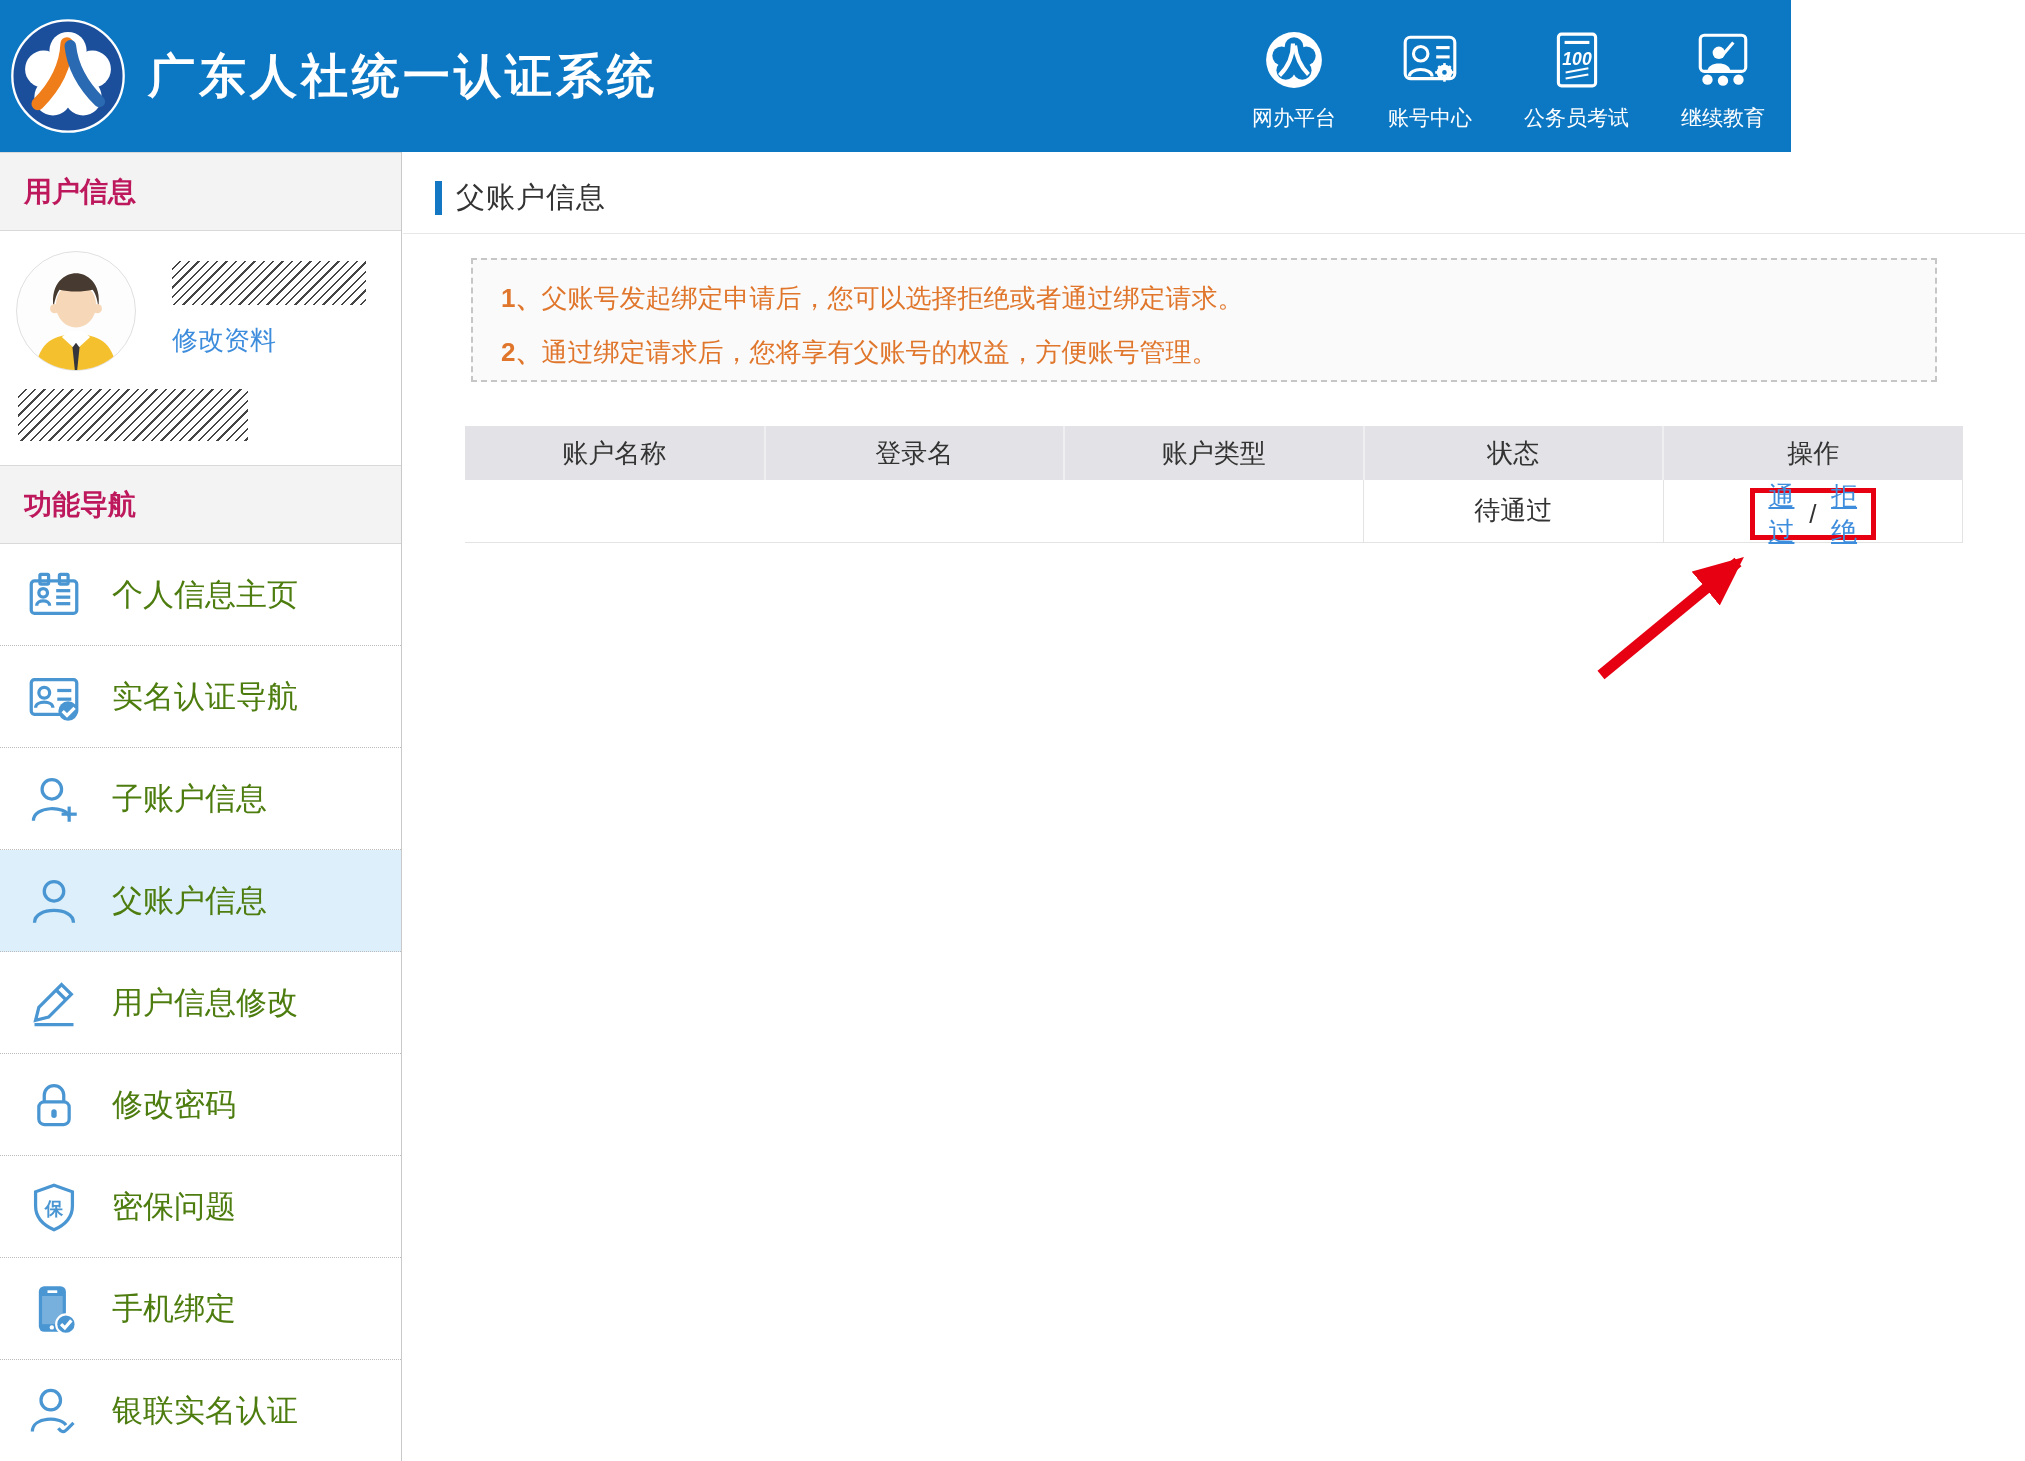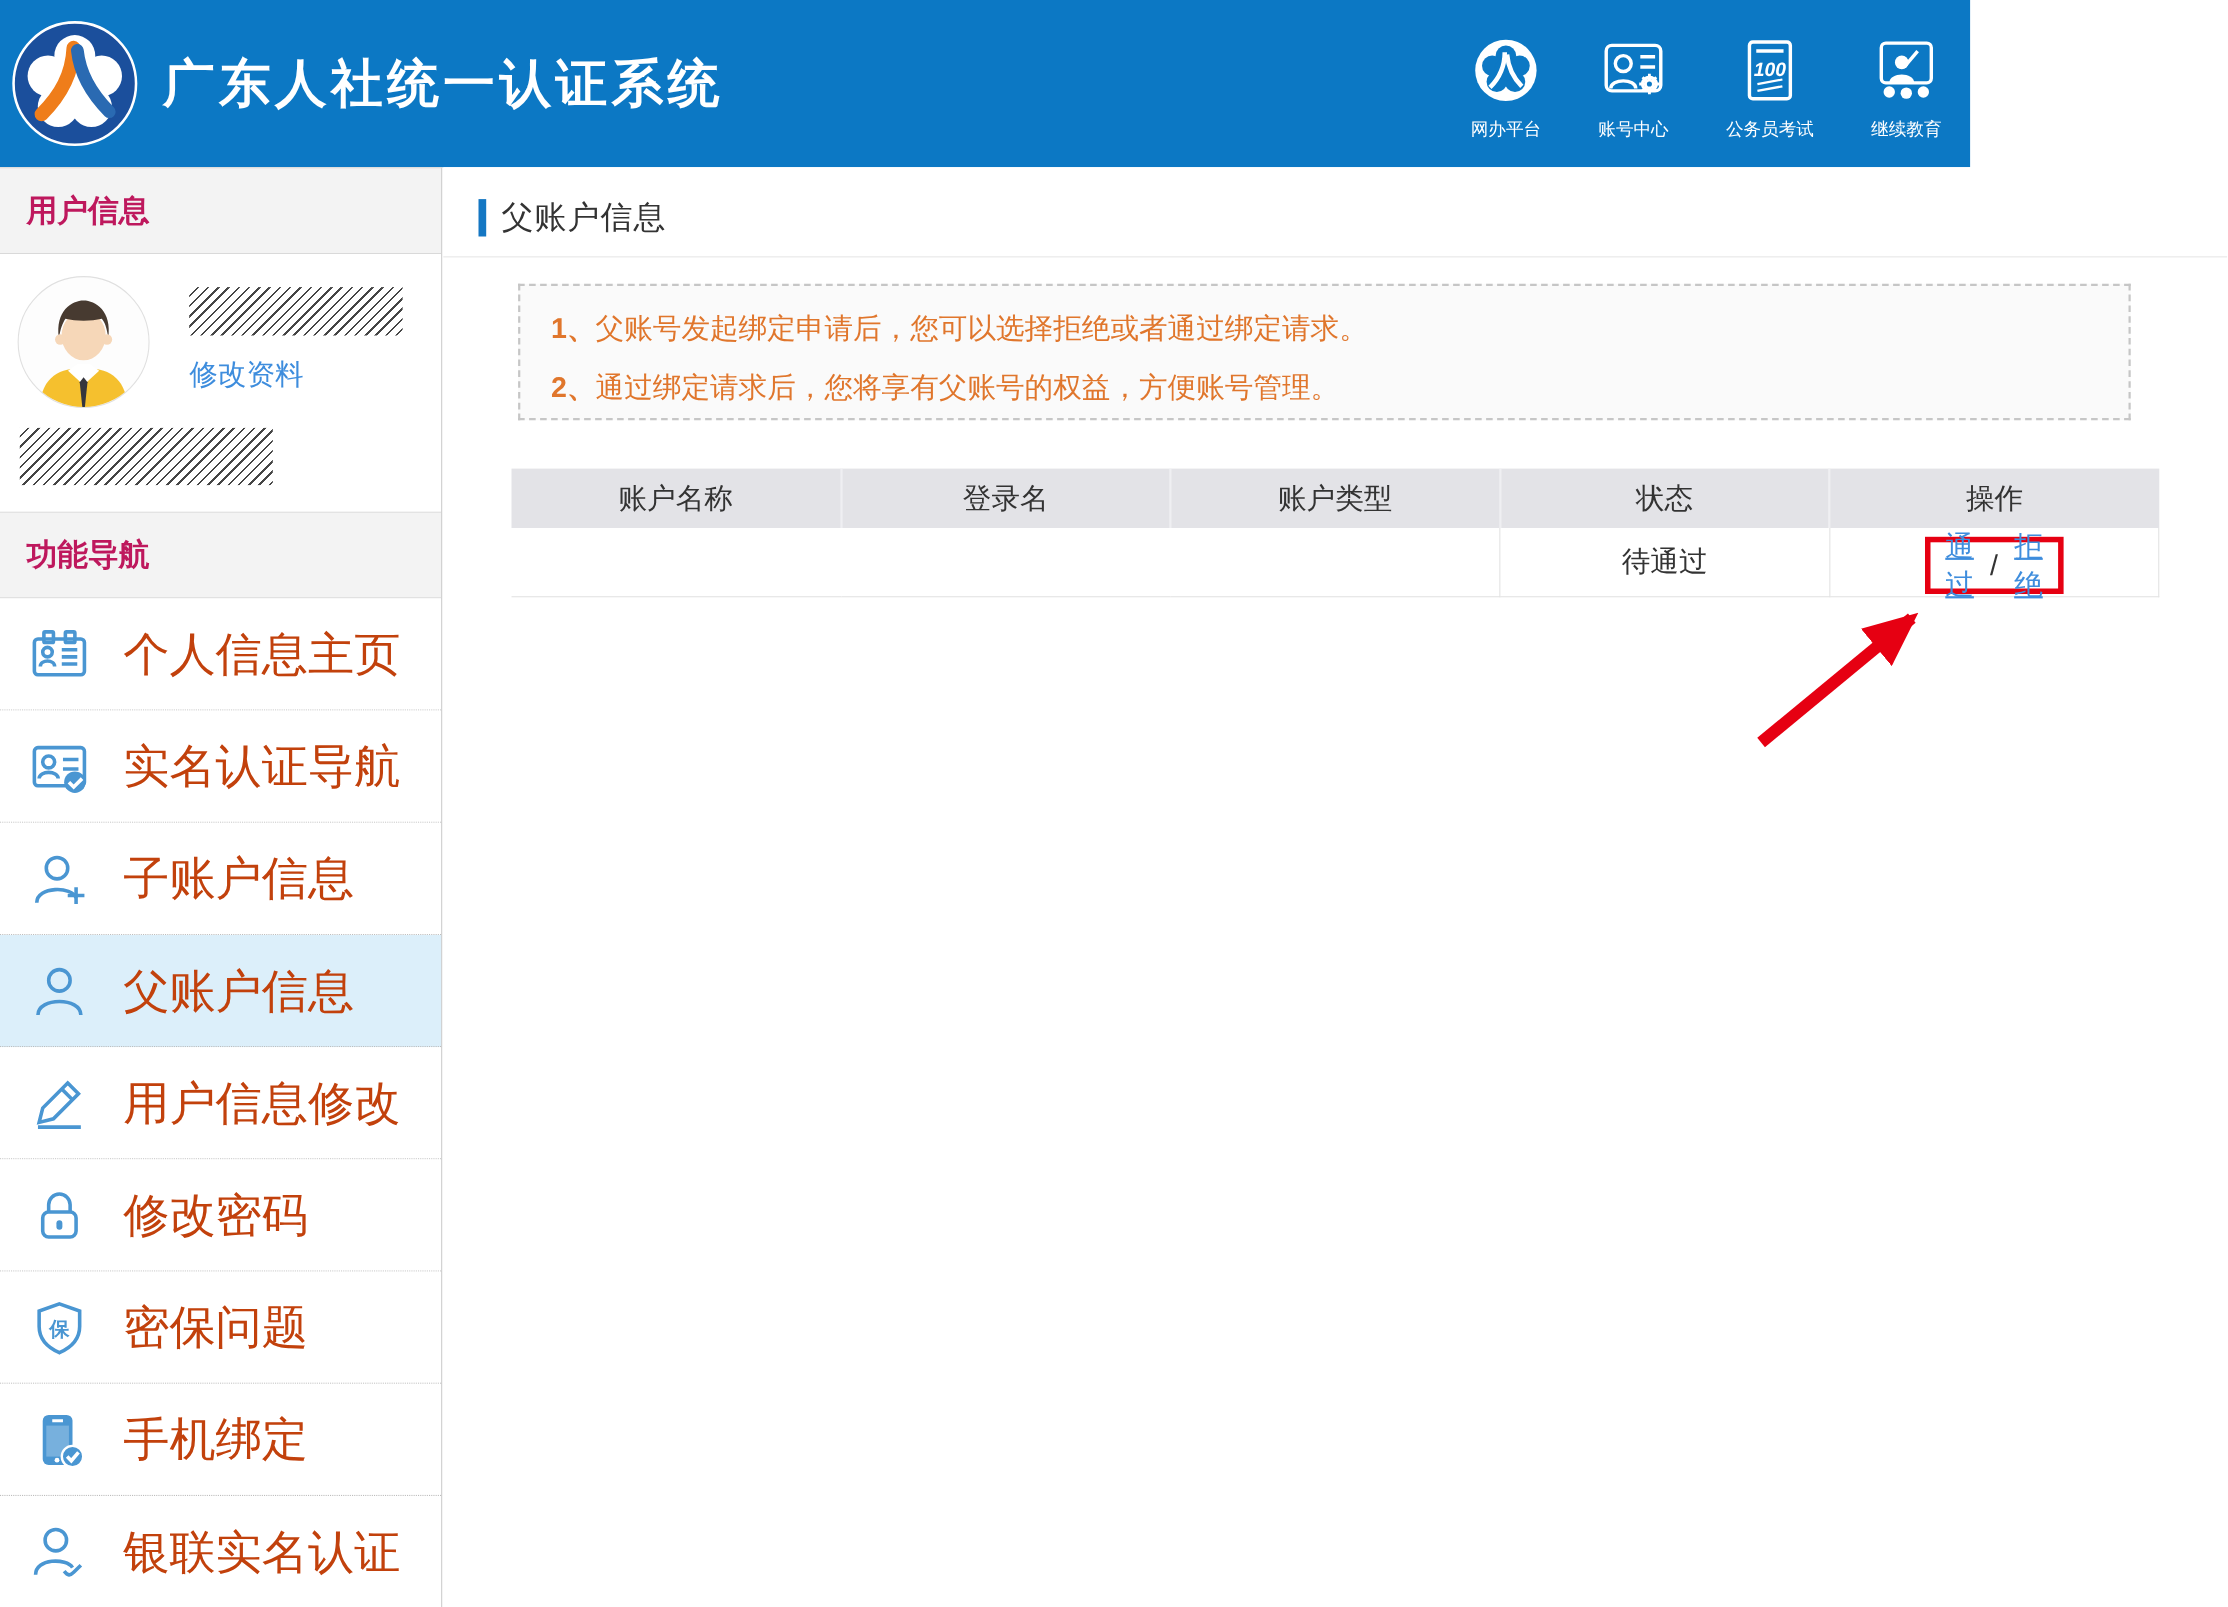--- a/index.html
+++ b/index.html
@@ -9,41 +9,41 @@
 
   
   .topbar { position:absolute; left:0; top:0; width:1791px; height:152px; background:#0c78c4;
             display:flex; align-items:center; justify-content:space-between; padding:0 26px 0 10px; }
   .brand { display:flex; align-items:center; gap:22px; }
   .brand-logo { width:116px; height:116px; flex:0 0 auto; }
   .brand-title { color:#fff; font-size:47px; font-weight:bold; letter-spacing:4px; white-space:nowrap; }
   .topnav { display:flex; gap:52px; align-items:center; padding-top:8px; }
   .topnav-item { display:flex; flex-direction:column; align-items:center; gap:12px; cursor:pointer; }
   .topnav-icon { height:64px; display:flex; align-items:center; }
-  .topnav-label { color:#fff; font-size:16px; white-space:nowrap; }
+  .topnav-label { color:#fff; font-size:21px; white-space:nowrap; }
 
   
   .sidebar { position:absolute; left:0; top:152px; width:402px; height:1309px; background:#fff;
              border-right:1px solid #c9c9c9; }
   .section-header { height:79px; background:#f3f3f3; border-top:1px solid #d9d9d9; border-bottom:1px solid #d9d9d9;
                     display:flex; align-items:center; padding-left:24px; font-size:28px; font-weight:bold; color:#be185d; }
   .user-card { position:relative; height:234px; background:#fff; }
   .avatar { position:absolute; left:16px; top:20px; width:120px; height:120px; border-radius:50%;
             border:1px solid #e0e0e0; overflow:hidden; background:#fdfdfd; }
   .hatch { background-image:repeating-linear-gradient(135deg,#ffffff 0 5px,#454545 5px 6.6px); }
   .hatch-name { position:absolute; left:172px; top:30px; width:194px; height:44px; }
   .edit-link { position:absolute; left:172px; top:92px; font-size:26px; color:#3e8ddd; cursor:pointer; text-decoration:none; }
   .hatch-id { position:absolute; left:18px; top:158px; width:230px; height:52px; }
 
   .menu { list-style:none; }
   .menu-item { height:102px; display:flex; align-items:center; gap:32px; padding-left:28px;
                border-bottom:1px dotted #bdbdbd; cursor:pointer; background:#fff; }
   .menu-item.active { background:#dceffa; }
   .menu-icon { width:52px; height:52px; color:#4a96d2; flex:0 0 auto; }
-  .menu-label { font-size:42px; color:#c2410c; }
+  .menu-label { font-size:31px; color:#4d7c0f; }
 
   
   .content { position:absolute; left:403px; top:152px; width:1622px; height:1309px; background:#fff; }
   .page-title-row { position:absolute; left:32px; top:26px; display:flex; align-items:center; gap:14px; }
   .accent-bar { width:7px; height:34px; background:#1477c3; }
   .page-title { font-size:29px; color:#333; font-weight:500; letter-spacing:1px; }
   .title-divider { position:absolute; left:0; top:81px; width:1622px; border-bottom:1px solid #e7e7e7; }
 
   .instructions { position:absolute; left:68px; top:106px; width:1466px; height:124px;
                   border:2px dashed #c6c6c6; background:#fafafa; padding:21px 0 0 28px; }

